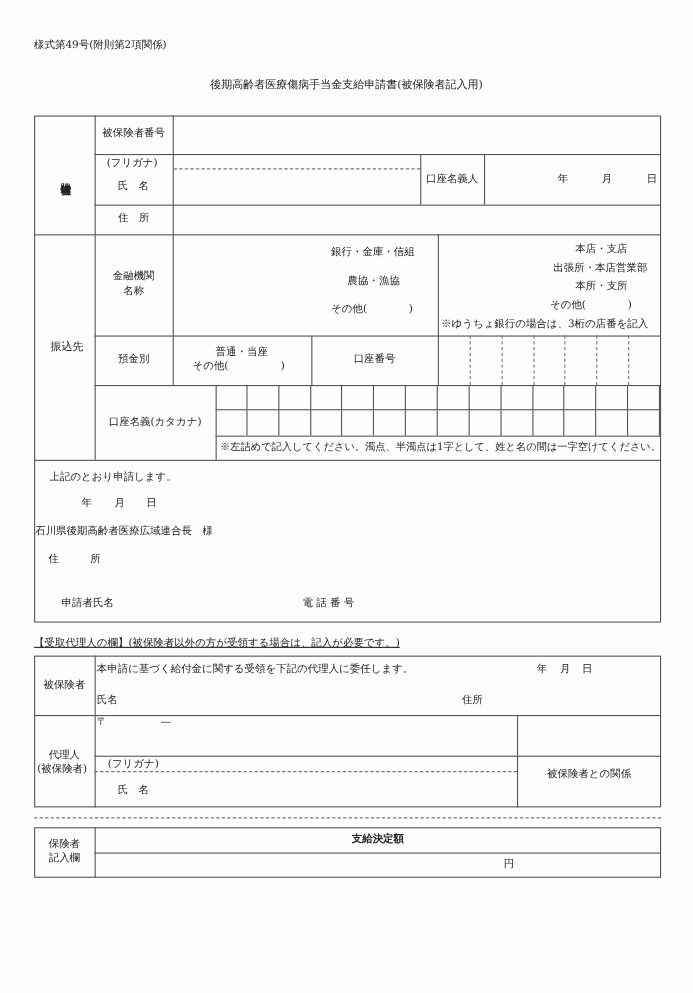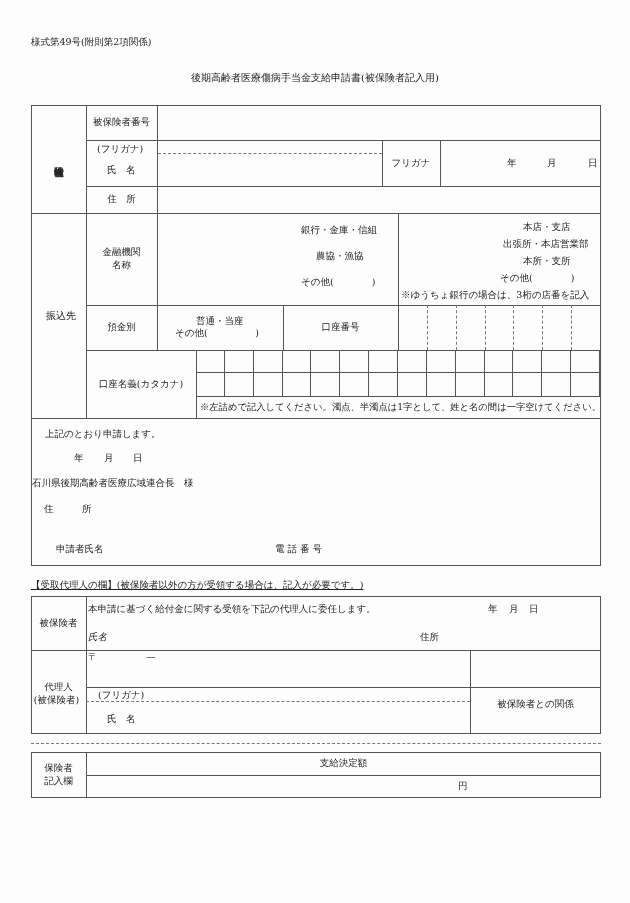--- a/index.html
+++ b/index.html
@@ -33,21 +33,21 @@
 <div class="cell" style="left:86px;top:105px;width:71px;height:35px;">被保険者番号</div>
 <div class="field" style="left:158px;top:106px;width:442px;height:34px;"></div>
 <div class="hl" style="left:86px;top:140px;width:515px;"></div>
 
 <div class="t" style="left:97px;top:144px;">(フリガナ)</div>
 <div class="t" style="left:107px;top:165px;">氏　名</div>
 <div class="hd" style="left:158px;top:153px;width:224px;"></div>
 <div class="field" style="left:158px;top:141px;width:224px;height:12px;"></div>
 <div class="field" style="left:158px;top:154px;width:224px;height:32px;"></div>
 <div class="vl" style="left:382px;top:140px;height:46px;"></div>
-<div class="cell" style="left:382px;top:140px;width:58px;height:46px;">フリガナ</div>
+<div class="cell" style="left:382px;top:140px;width:58px;height:46px;">口座名義人</div>
 <div class="vl" style="left:440px;top:140px;height:46px;"></div>
 <div class="field" style="left:441px;top:141px;width:159px;height:45px;"></div>
 <div class="t" style="left:507px;top:158px;">年</div>
 <div class="t" style="left:547px;top:158px;">月</div>
 <div class="t" style="left:588px;top:158px;">日</div>
 <div class="hl" style="left:86px;top:186px;width:515px;"></div>
 
 <div class="cell" style="left:86px;top:186px;width:71px;height:27px;">住　所</div>
 <div class="field" style="left:158px;top:187px;width:442px;height:26px;"></div>
 <div class="hl" style="left:31px;top:213px;width:570px;"></div>
@@ -144,21 +144,21 @@
 
 <div class="t" style="left:31px;top:580px;text-decoration:underline;">【受取代理人の欄】(被保険者以外の方が受領する場合は、記入が必要です。)</div>
 <div class="box" style="left:31px;top:596px;width:570px;height:138px;"></div>
 <div class="vl" style="left:86px;top:596px;height:138px;"></div>
 <div class="cell" style="left:31px;top:596px;width:55px;height:54px;">被保険者</div>
 <div class="t" style="left:88px;top:604px;">本申請に基づく給付金に関する受領を下記の代理人に委任します。</div>
 <div class="t" style="left:488px;top:604px;">年</div>
 <div class="t" style="left:509px;top:604px;">月</div>
 <div class="t" style="left:529px;top:604px;">日</div>
 <div class="field" style="left:470px;top:600px;width:80px;height:16px;"></div>
-<div class="t" style="left:88px;top:632px;font-style:italic;">氏名</div>
+<div class="t" style="left:88px;top:632px;">氏名</div>
 <div class="field" style="left:110px;top:626px;width:300px;height:20px;"></div>
 <div class="t" style="left:420px;top:632px;">住所</div>
 <div class="field" style="left:442px;top:626px;width:155px;height:20px;"></div>
 <div class="hl" style="left:31px;top:650px;width:570px;"></div>
 
 <div class="cell" style="left:31px;top:650px;width:55px;height:84px;flex-direction:column;padding-top:4px;box-sizing:border-box;">
   <span>代理人</span>
   <span style="margin-left:-4px;">(被保険者)</span>
 </div>
 <div class="t" style="left:88px;top:652px;">〒</div>
@@ -174,16 +174,16 @@
 <div class="field" style="left:471px;top:688px;width:129px;height:45px;"></div>
 
 <div class="hd" style="left:31px;top:743px;width:570px;"></div>
 
 <div class="box" style="left:31px;top:752px;width:570px;height:46px;"></div>
 <div class="vl" style="left:86px;top:752px;height:46px;"></div>
 <div class="cell" style="left:31px;top:752px;width:55px;height:46px;flex-direction:column;">
   <span>保険者</span>
   <span>記入欄</span>
 </div>
-<div class="cell" style="left:86px;top:752px;width:515px;height:23px;">支給決定額</div>
+<div class="cell" style="left:86px;top:752px;width:515px;height:23px;font-weight:bold;">支給決定額</div>
 <div class="hl" style="left:86px;top:775px;width:515px;"></div>
 <div class="field" style="left:88px;top:776px;width:360px;height:21px;"></div>
 <div class="t" style="left:458px;top:781px;">円</div>
 
 </body></html>

